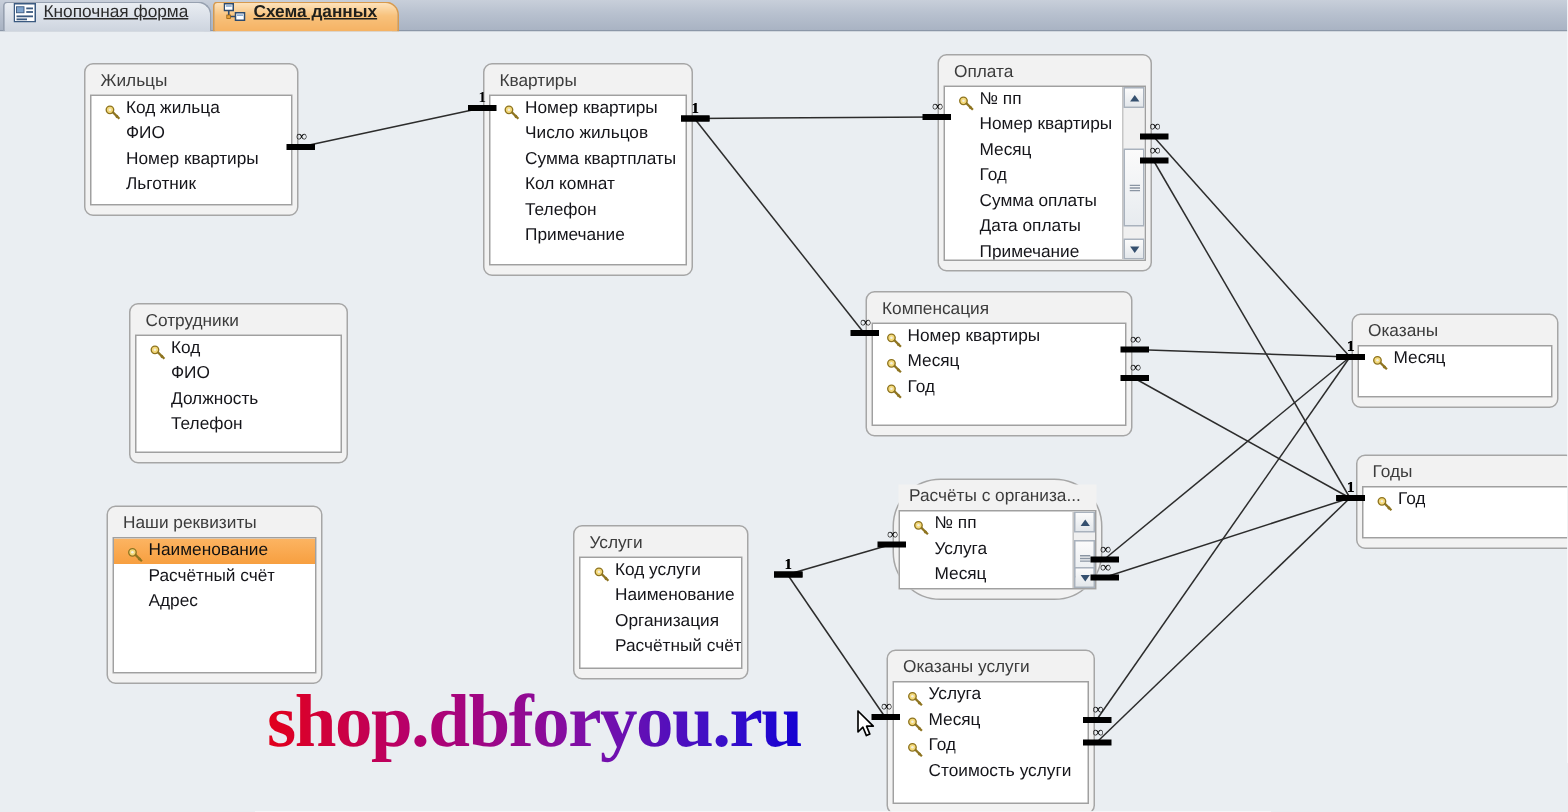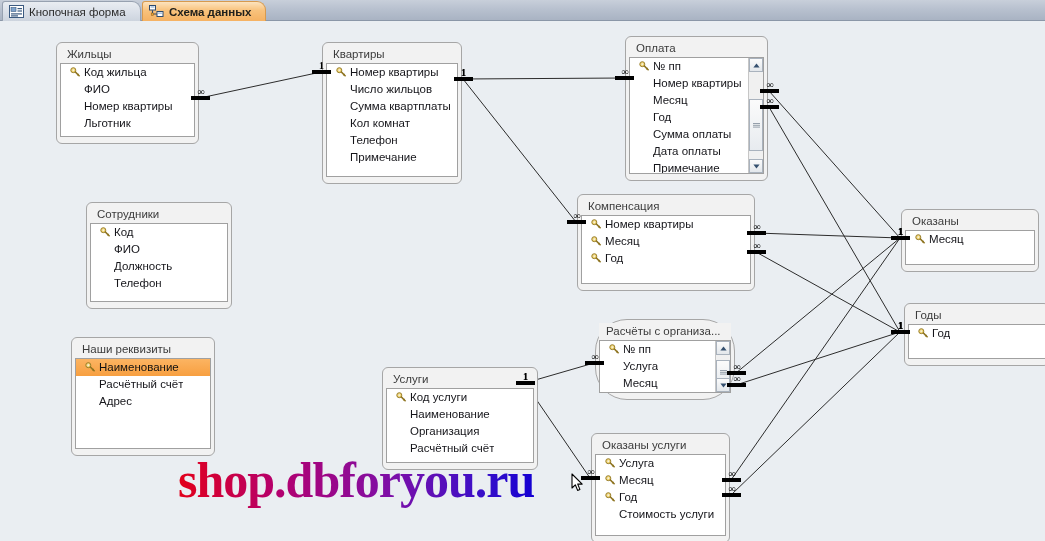--- a/index.html
+++ b/index.html
@@ -20,30 +20,31 @@
   .tabstrip {
     position: absolute; left: 0; top: 0;
     width: 1045px; height: 21px;
     background: linear-gradient(to bottom, #c8cfda 0%, #b8c1cf 45%, #a9b3c3 100%);
     border-bottom: 1px solid #8b97a8;
     box-sizing: border-box;
   }
   .tab {
     position: absolute;
     top: 1px; height: 20px;
-    display: flex; align-items: center;
+    display: flex; 
     padding: 0 14px 0 6px;
     box-sizing: border-box;
     font-size: 11.5px;
     color: #1b1b1b;
     white-space: nowrap;
     border: 1px solid #97a1b0;
     border-bottom: none;
     border-top-left-radius: 3px;
     border-top-right-radius: 9px;
+    text-decoration: underline;
   }
   .tab.inactive {
     left: 2px;
     background: linear-gradient(to bottom, #e9edf2 0%, #d8dee7 60%, #cdd4de 100%);
     color: #2a2a2a;
   }
   .tab.active {
     left: 142px;
     background: linear-gradient(to bottom, #fde3bd 0%, #f8c27c 45%, #f5b263 100%);
     border-color: #d79a4e;
@@ -95,21 +96,21 @@
   }
   .fields { position: absolute; left: 0; top: 0; right: 0; }
   .field {
     height: 17px;
     line-height: 17px;
     font-size: 11.5px;
     color: #15151a;
     white-space: nowrap;
     padding-left: 6px;
     display: flex;
-    align-items: center;
+    align-items: flex-end;
     box-sizing: border-box;
   }
   .field.sel {
     background: linear-gradient(to bottom,#fcb462 0%, #f79f40 100%);
     color: #111;
   }
   .keycell { width: 17px; flex: none; display: flex; align-items: center; justify-content: center; }
   .fname { overflow: hidden; }
   .key-icon { display: block; }
 
@@ -495,21 +496,21 @@
                 </svg>
               </div>
               <div class="vsb-btn down">
                 <svg width="7" height="5" viewBox="0 0 7 5">
                   <path d="M3.5 4.6 L0.4 0.4 L6.6 0.4 Z" fill="#35506f"></path>
                 </svg>
               </div>
             </div>
           </div>
         </div>
-        <div class="tbl" style="left: 382px; top: 346px; width: 156px; height: 103px;">
+        <div class="tbl" style="left: 382px; top: 329px; width: 117px; height: 103px;">
           <div class="tbl-title">Услуги</div>
           <div class="tbl-body">
             <div class="fields">
               <div class="field">
                 <span class="keycell">
                   <svg class="key-icon" width="11" height="11" viewBox="0 0 11 11">
                     <circle cx="3.3" cy="3.2" r="2.5" fill="#f4d97a" stroke="#8e7420" stroke-width="0.9"></circle>
                     <circle cx="3.3" cy="3.2" r="0.85" fill="#f2f0e2"></circle>
                     <path d="M5 4.6 L9.6 9.2" stroke="#8e7420" stroke-width="1.5" fill="none"></path>
                     <path d="M7.3 8.3 L8.6 7" stroke="#8e7420" stroke-width="1.3" fill="none"></path>

